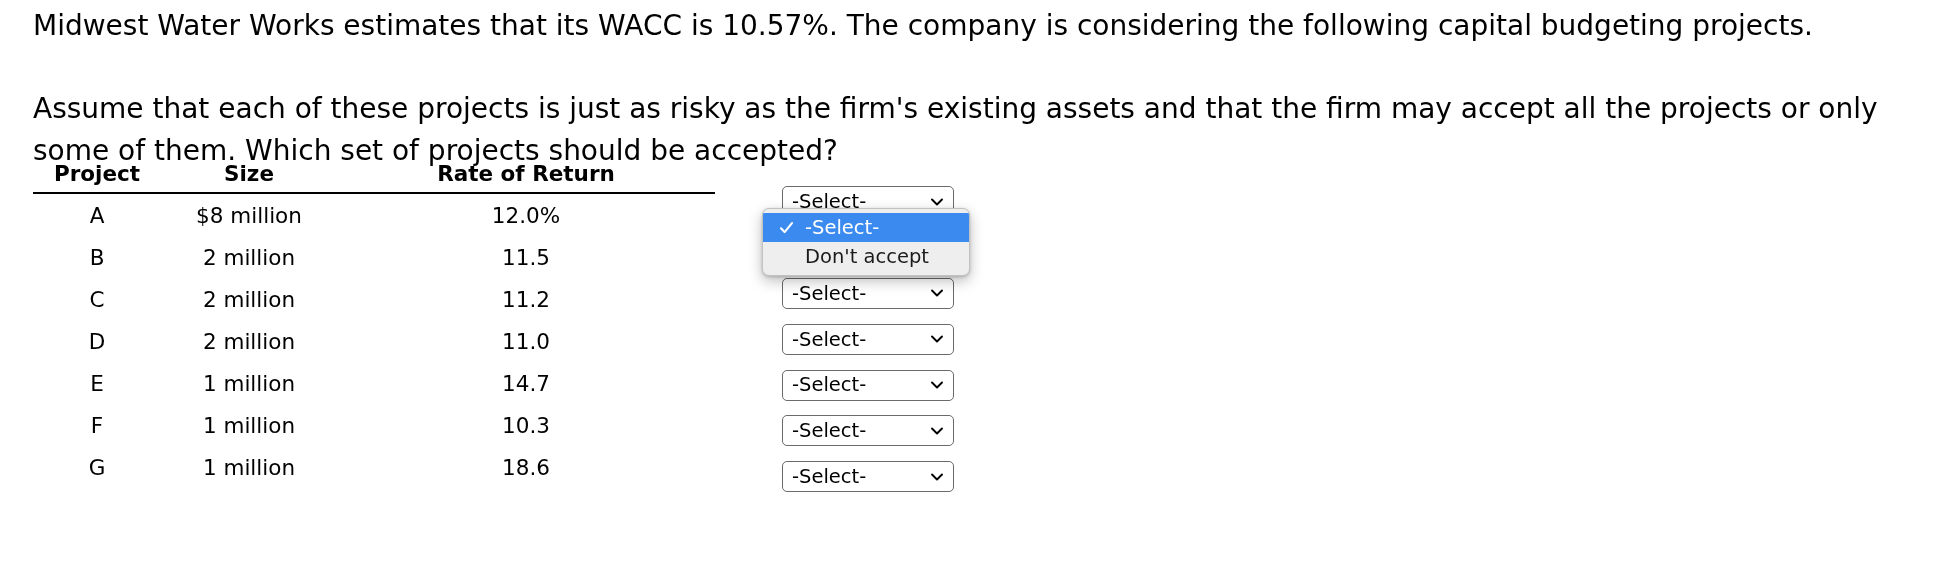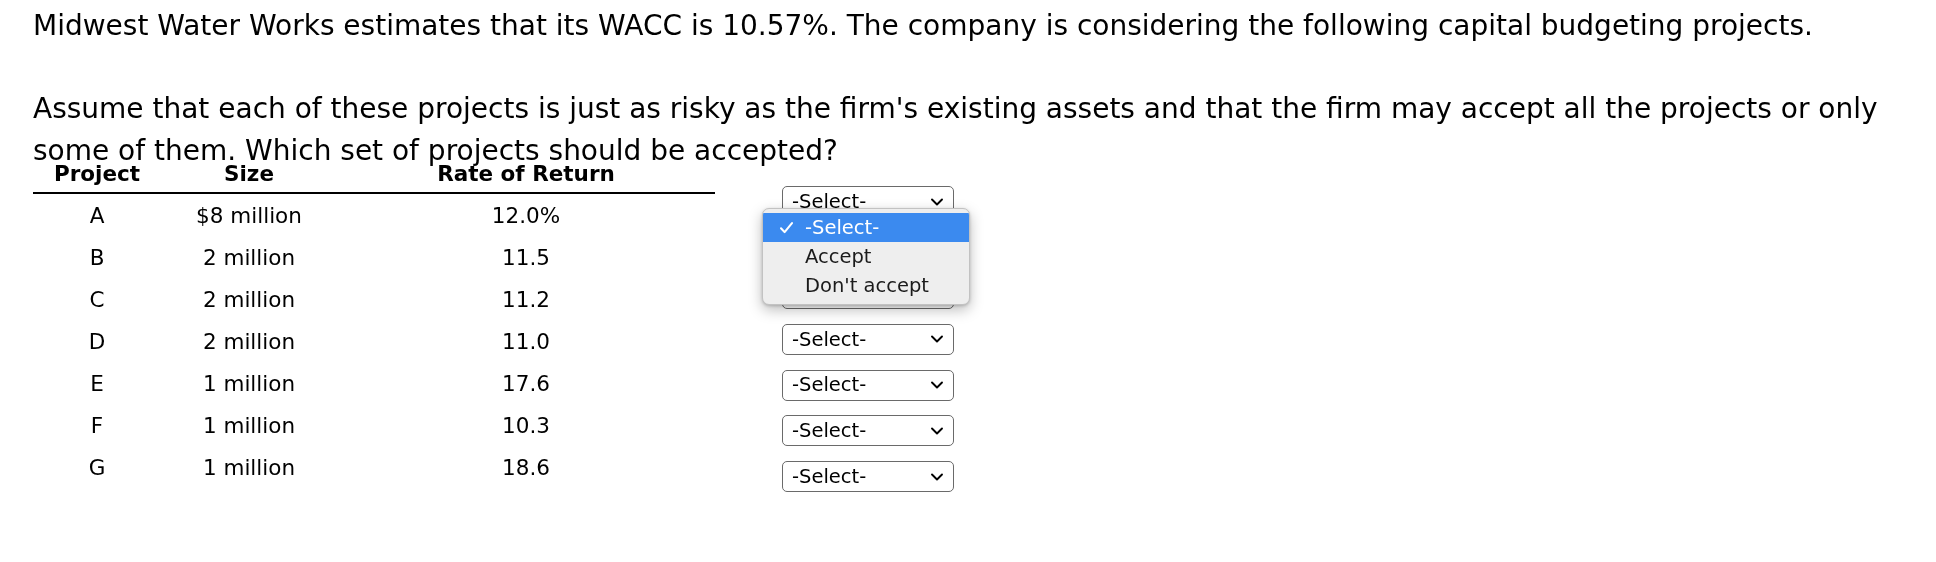--- a/index.html
+++ b/index.html
@@ -180,21 +180,21 @@
           <td class="col-ror">11.2</td>
         </tr>
         <tr>
           <td class="col-project">D</td>
           <td class="col-size">2 million</td>
           <td class="col-ror">11.0</td>
         </tr>
         <tr>
           <td class="col-project">E</td>
           <td class="col-size">1 million</td>
-          <td class="col-ror">17.6</td>
+          <td class="col-ror">14.7</td>
         </tr>
         <tr>
           <td class="col-project">F</td>
           <td class="col-size">1 million</td>
           <td class="col-ror">10.3</td>
         </tr>
         <tr>
           <td class="col-project">G</td>
           <td class="col-size">1 million</td>
           <td class="col-ror">18.6</td>
@@ -278,20 +278,17 @@
   <div id="dropdown-popup">
       <div class="dd-option selected">
         <span class="check-icon">
           <svg viewBox="0 0 15 15" width="15" height="15" aria-hidden="true">
             <path d="M2 7.8 L5.6 11.6 L13 2.6" fill="none" stroke="#ffffff" stroke-width="2.1" stroke-linecap="round" stroke-linejoin="round"></path>
           </svg>
         </span>
         <span>-Select-</span>
       </div>
       <div class="dd-option">
-        <span>Accept</span>
-      </div>
-      <div class="dd-option">
         <span>Don't accept</span>
       </div>
     </div>
 
 </div>
 
 </body></html>

